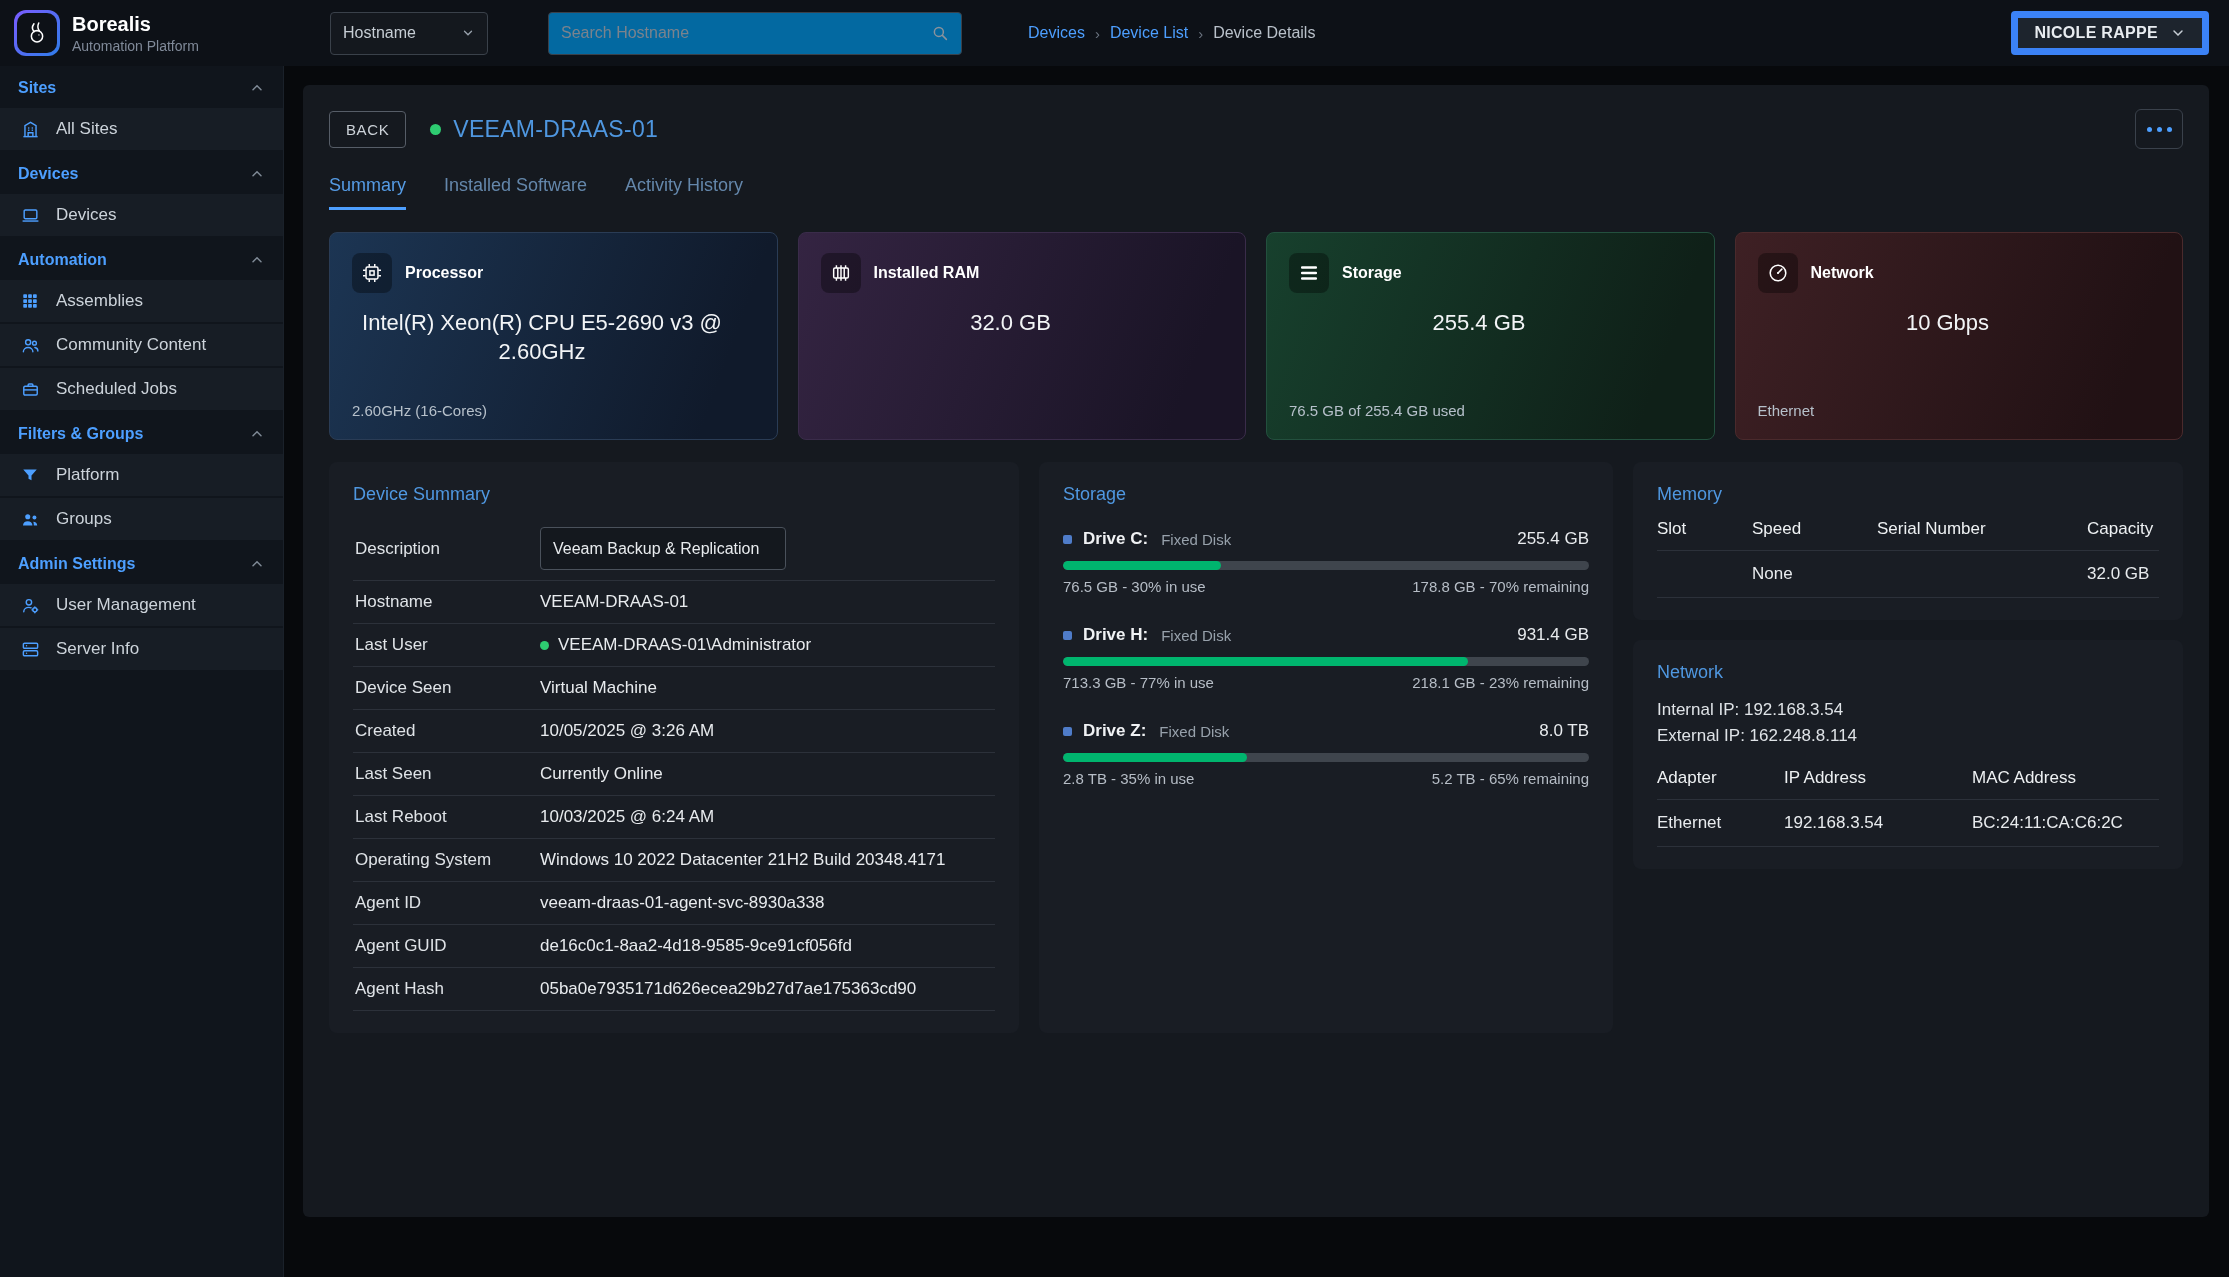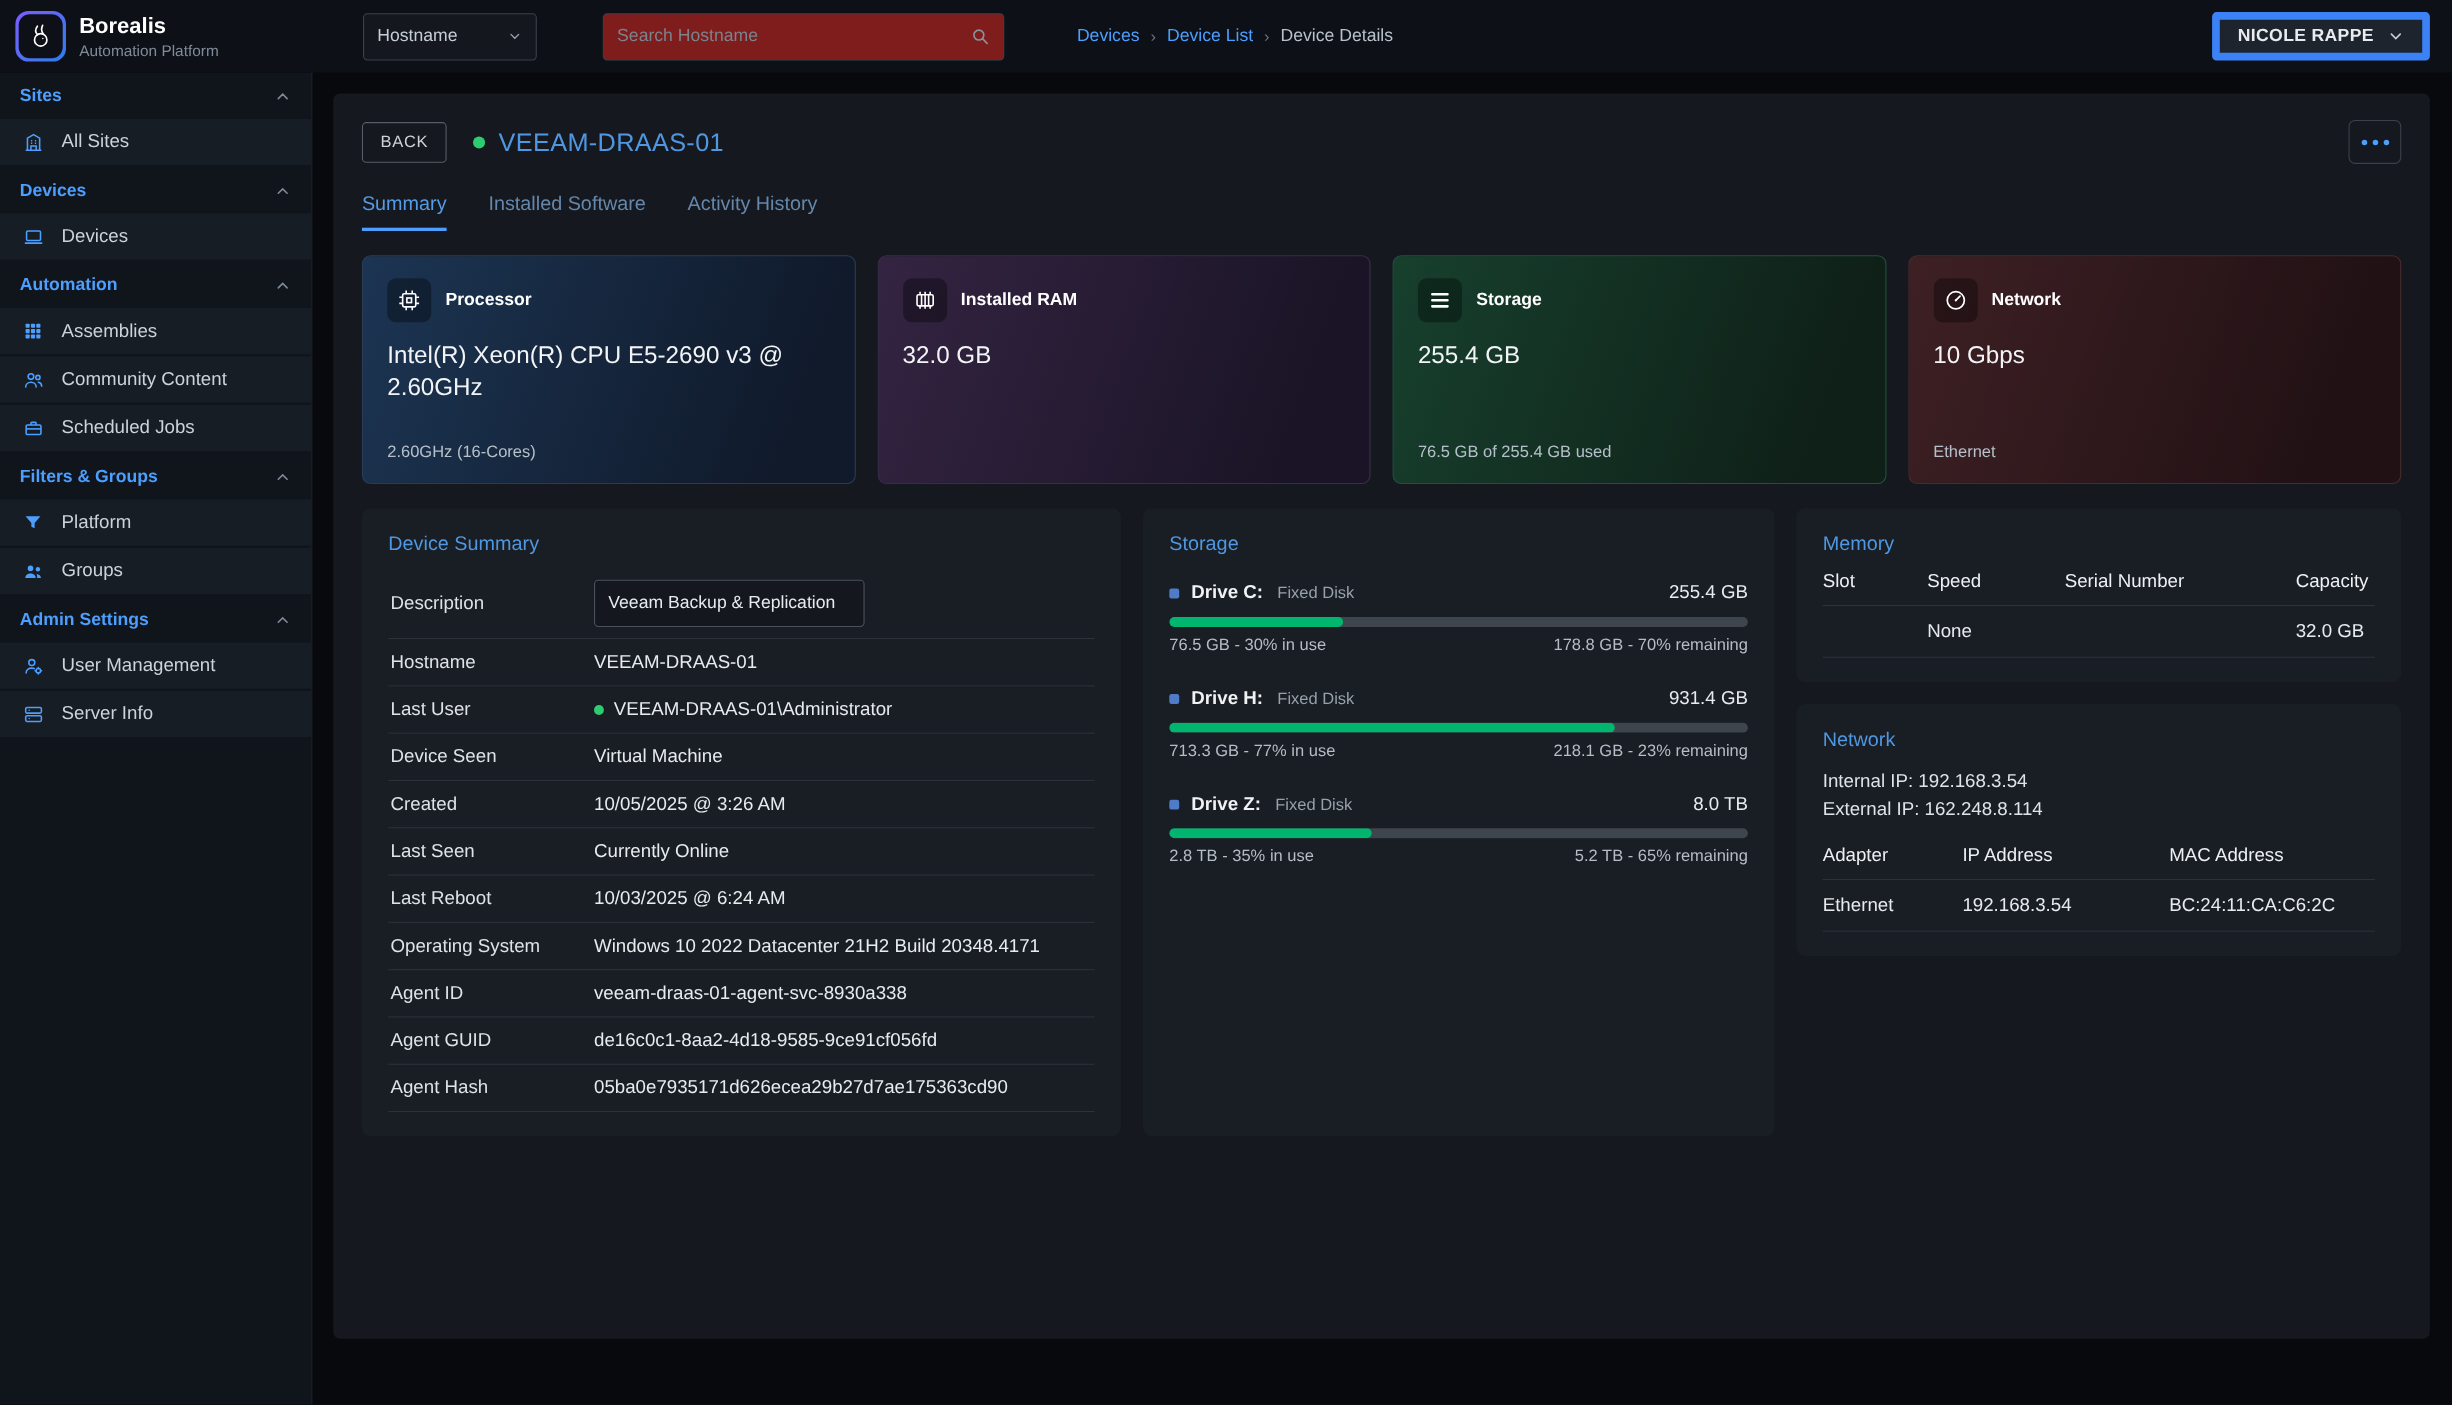--- a/index.html
+++ b/index.html
@@ -14,21 +14,21 @@
   
   .topbar { grid-column: 1 / 3; display: flex; align-items: center; background: #0d1117; gap: 36px; }
   .brand { width: 284px; flex: 0 0 284px; display: flex; align-items: center; gap: 12px; padding-left: 14px; }
   .logo-badge { width: 46px; height: 46px; border-radius: 12px; background: linear-gradient(135deg,#7b5cff,#2e7de9); display:flex; align-items:center; justify-content:center; }
   .logo-inner { width: 40px; height: 40px; border-radius: 10px; background:#0d1117; display:flex; align-items:center; justify-content:center; }
   .brand-text .name { font-size: 20px; font-weight: bold; color: #ffffff; }
   .brand-text .sub  { font-size: 14px; color: #808a99; margin-top: 2px; }
 
   .select-box { margin-left: 10px; width: 158px; height: 43px; background: #14181e; border: 1px solid #3a414a; border-radius: 4px; display:flex; align-items:center; justify-content: space-between; padding: 0 12px; cursor: pointer; }
   .select-box span { font-size: 16px; color: #c6cdd4; }
-  .search-box { margin-left: 24px; width: 365px; height: 43px; background: #7f1d1d; border: 1px solid #3a414a; border-radius: 4px; display:flex; align-items:center; padding: 0 12px; }
+  .search-box { margin-left: 24px; width: 414px; height: 43px; background: #0369a1; border: 1px solid #3a414a; border-radius: 4px; display:flex; align-items:center; padding: 0 12px; }
   .search-box input { flex: 1; background: transparent; border: none; outline: none; color: #d7dce1; font-size: 16px; font-family: "Liberation Sans", sans-serif; }
   .search-box input::placeholder { color: #7b838d; }
 
   .breadcrumb { margin-left: 30px; display: flex; align-items: center; gap: 10px; font-size: 16px; }
   .breadcrumb .crumb-link { color: #4d9fff; cursor: pointer; }
   .breadcrumb .crumb-current { color: #b9c1ca; }
   .breadcrumb .sep { color: #6b7480; font-size: 15px; }
 
   .user-btn { margin-left: auto; margin-right: 20px; height: 44px; background: #1d242d; border: 7px solid #3b82f6; border-radius: 4px; display:flex; align-items:center; gap: 12px; padding: 0 16px; cursor:pointer; }
   .user-btn span { font-size: 16px; font-weight: bold; color: #e8ecf0; letter-spacing: .3px; }
@@ -58,21 +58,21 @@
 
   .cards { display: flex; gap: 20px; margin-top: 22px; }
   .stat-card { flex: 1; height: 208px; border-radius: 8px; padding: 20px 22px; display: flex; flex-direction: column; }
   .card-processor { background: linear-gradient(110deg, #1c3553, #101a2b 85%); border: 1px solid #2a3c55; }
   .card-ram       { background: linear-gradient(110deg, #342442, #1a1426 85%); border: 1px solid #3a2c4a; }
   .card-storage   { background: linear-gradient(110deg, #17402d, #0f2018 85%); border: 1px solid #23503e; }
   .card-network   { background: linear-gradient(110deg, #3e2024, #211114 85%); border: 1px solid #4a2a2c; }
   .stat-head { display: flex; align-items: center; gap: 13px; }
   .stat-icon { width: 40px; height: 40px; border-radius: 8px; background: rgba(0,0,0,.35); display:flex; align-items:center; justify-content:center; }
   .stat-label { font-size: 16px; font-weight: bold; color: #ffffff; }
-  .stat-value { margin-top: 15px; font-size: 22px; color: #f2f4f6; line-height: 1.32; max-width: 380px; }
+  .stat-value { margin-top: 15px; font-size: 22px; color: #f2f4f6; line-height: 1.32; max-width: 380px; text-align: center; }
   .stat-footer { margin-top: auto; font-size: 15px; color: #b6c0ca; }
 
   .columns { display: flex; gap: 20px; margin-top: 22px; align-items: stretch; }
   .sub-panel { background: #191d24; border-radius: 8px; padding: 22px 24px; }
   .sub-title { font-size: 18px; color: #4f97e0; }
 
   
   .summary-panel { width: 690px; flex: 0 0 690px; }
   .sum-row { display: flex; align-items: center; border-bottom: 1px solid #2c313a; padding: 11px 2px; min-height: 37px; }
   .sum-row .k { width: 185px; flex: 0 0 185px; font-size: 17px; color: #dfe3e7; }

